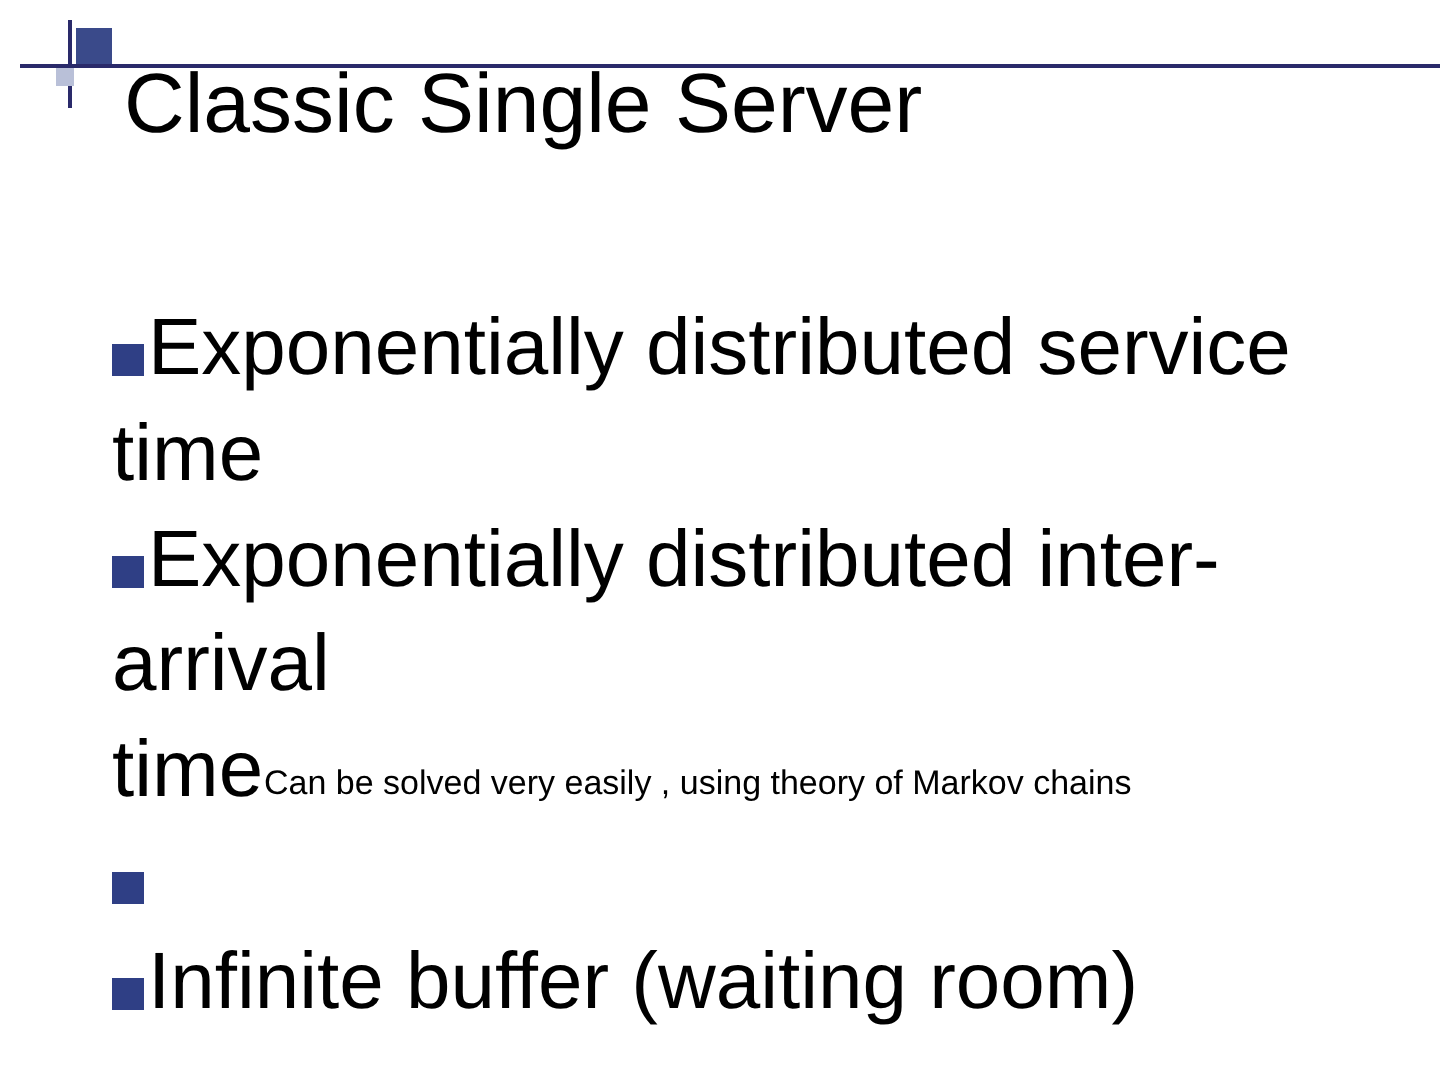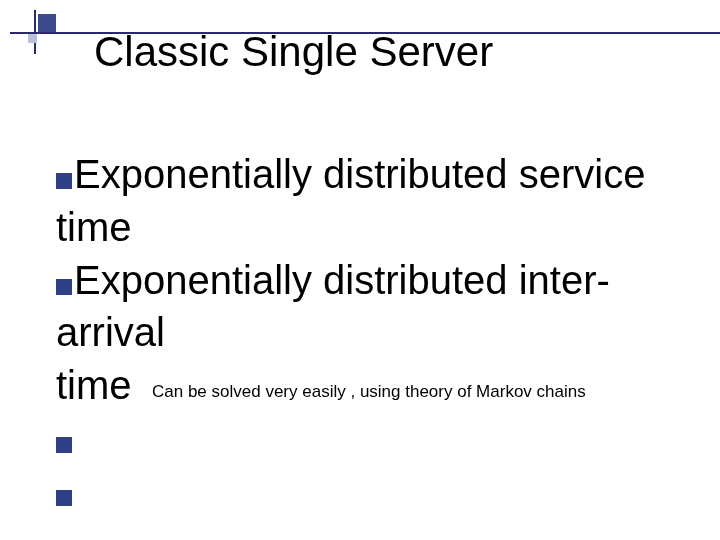--- a/index.html
+++ b/index.html
@@ -59,21 +59,20 @@
     background: #2a2a6a;
   }
   .title {
     position: absolute;
     top: 28px;
     left: 62px;
     right: 40px;
     font-size: 42px;
     line-height: 1.12;
     font-weight: 400;
-    margin-left: 32px;
   }
   .body {
     position: absolute;
     top: 148px;
     left: 56px;
     right: 40px;
     font-size: 40px;
     line-height: 1.32;
   }
   .bullet-line {
@@ -83,21 +82,21 @@
     display: inline-block;
     width: 16px;
     height: 16px;
     background: #2f3f85;
     margin-right: 2px;
     vertical-align: -1px;
   }
   .subnote {
     position: absolute;
     top: 382px;
-    left: 152px;
+    left: 132px;
     right: 30px;
     font-size: 17px;
     line-height: 1.2;
   }
 </style>
 </head>
 <body>
 
 <div class="slide">
 
@@ -110,18 +109,19 @@
 
   <div class="title">
     <div>Classic Single Server</div>
   </div>
 
   <div class="body">
     <span class="bullet-line"><span class="sq"></span><span>Exponentially distributed service time</span></span>
     <span class="bullet-line"><span class="sq"></span><span>Exponentially distributed inter-arrival</span></span>
     <span class="bullet-line">time</span>
     <span class="bullet-line"><span class="sq"></span></span>
+    <span class="bullet-line"><span class="sq"></span><span>Infinite buffer (waiting room)</span></span>
     <span class="bullet-line"><span class="sq"></span></span>
   </div>
 
   <div class="subnote">Can be solved very easily , using theory of Markov chains</div>
 
 </div>
 
 </body></html>

